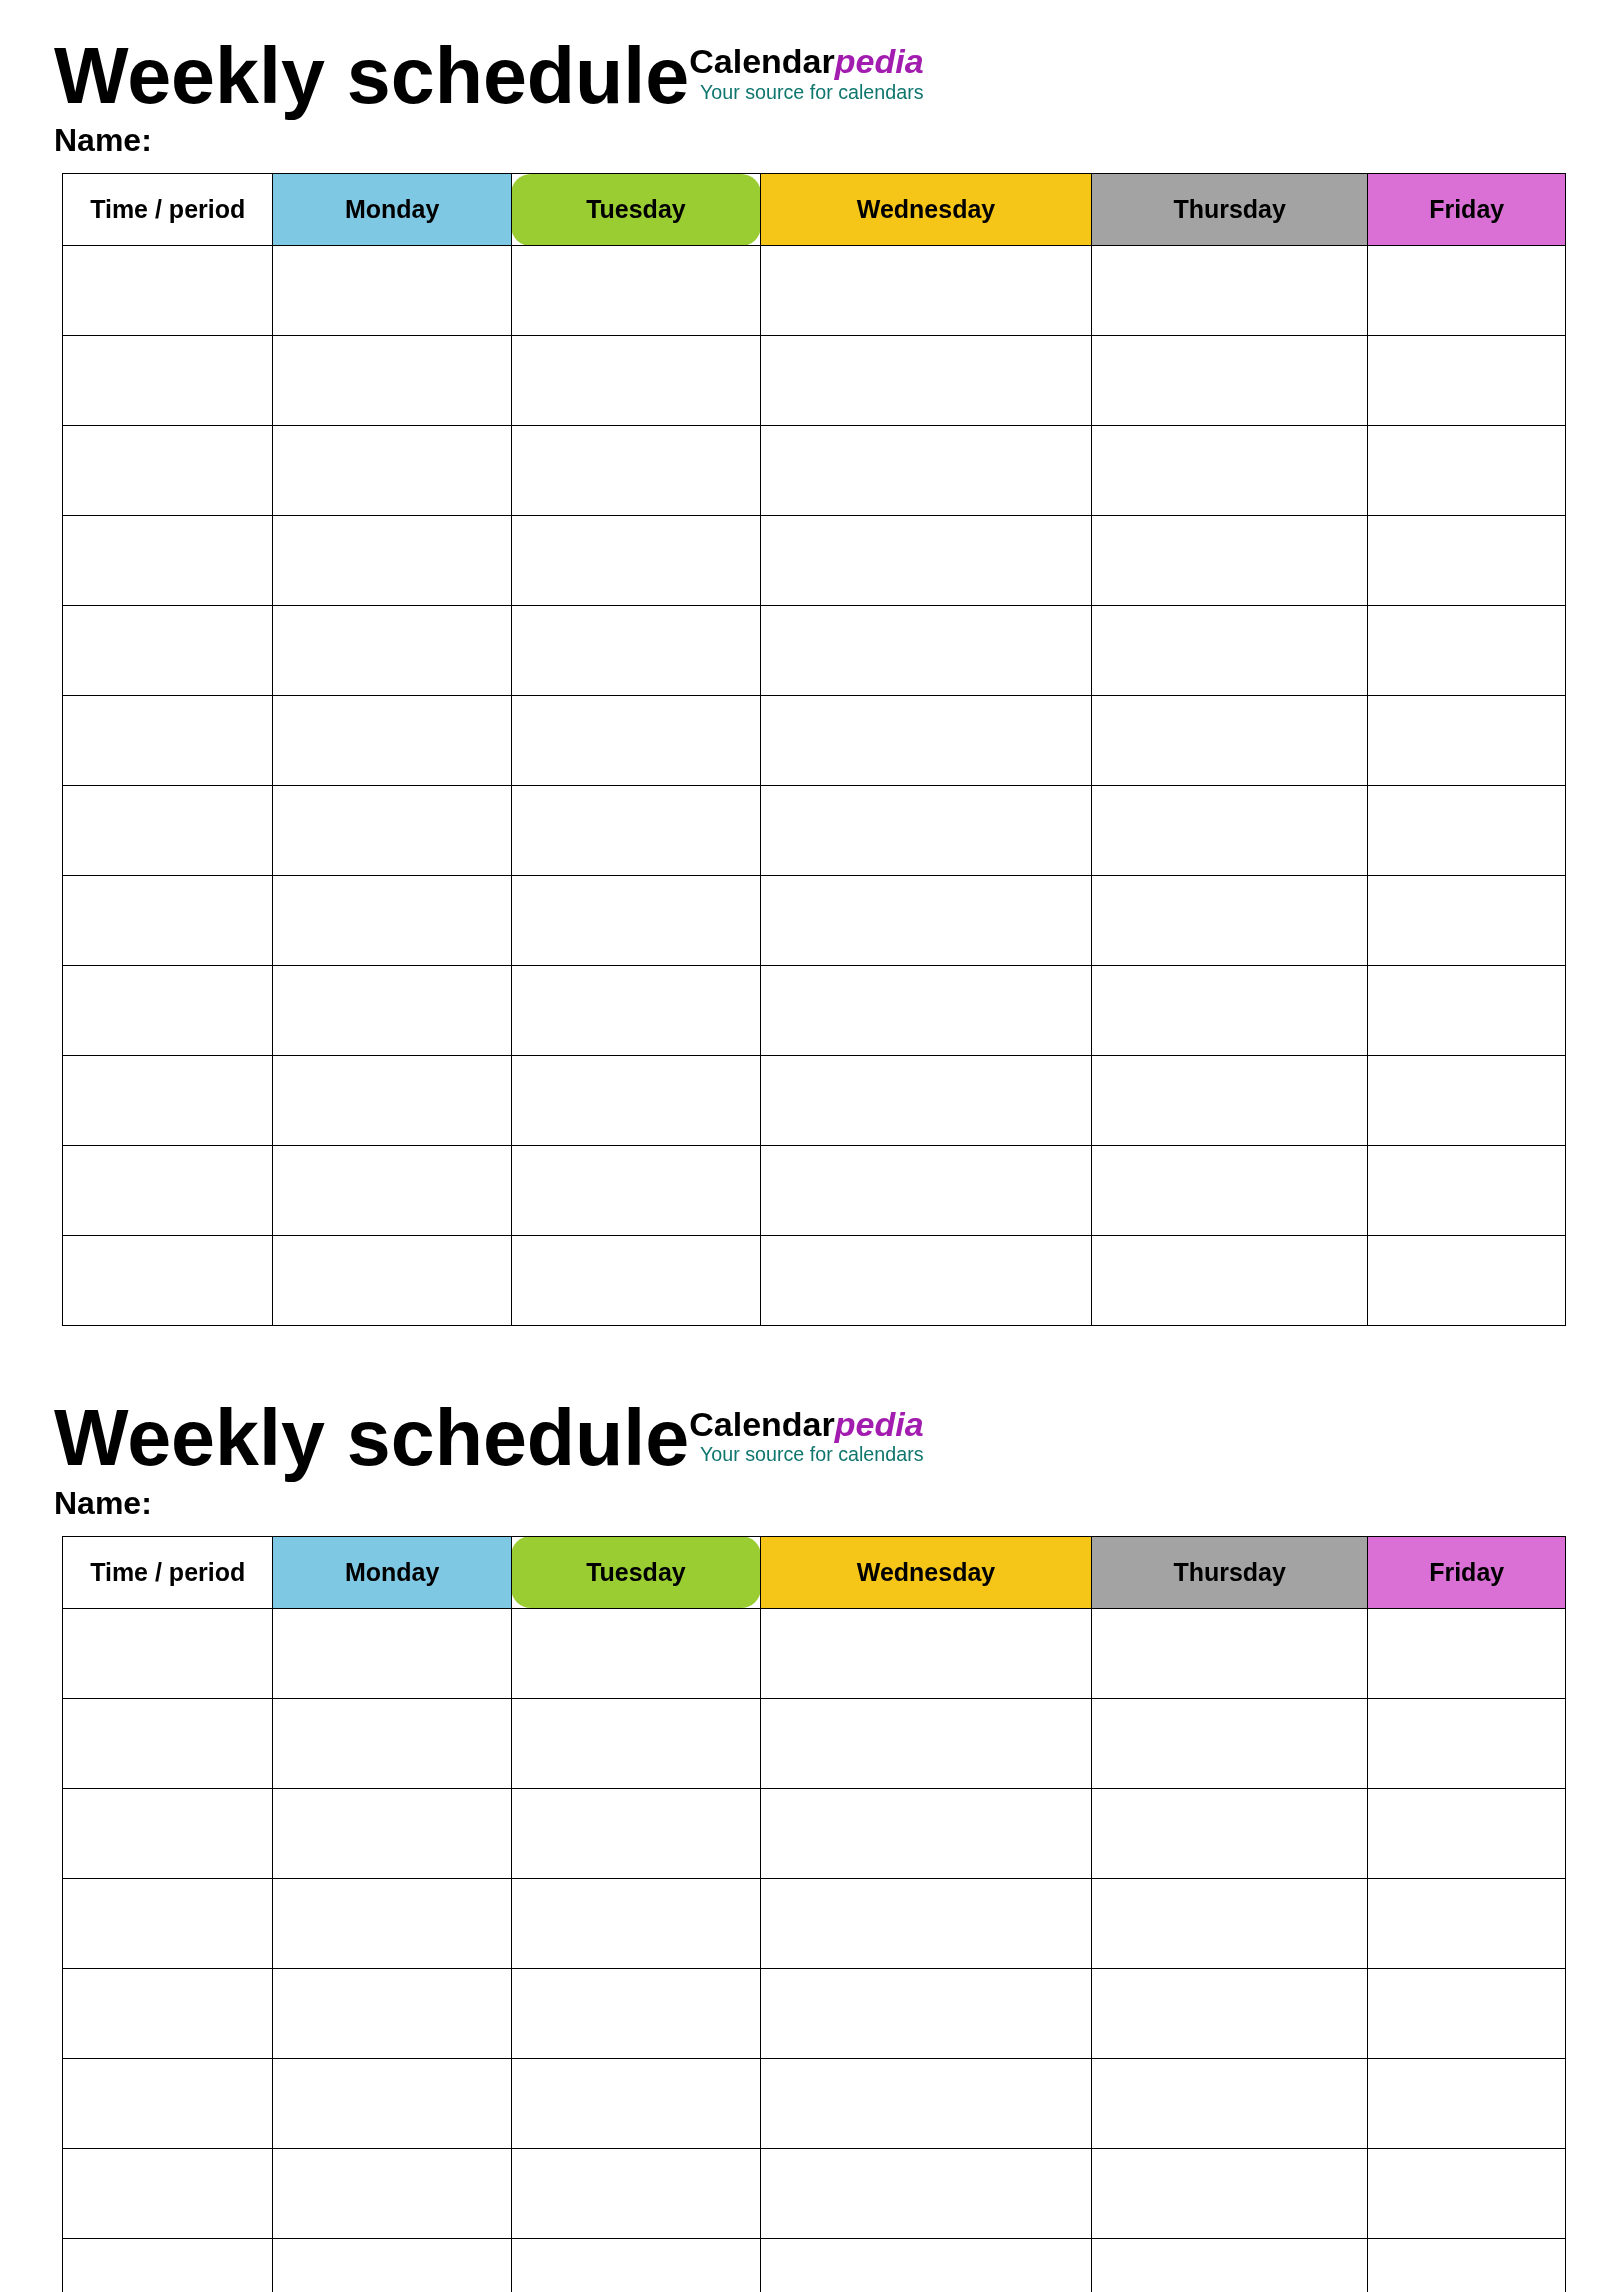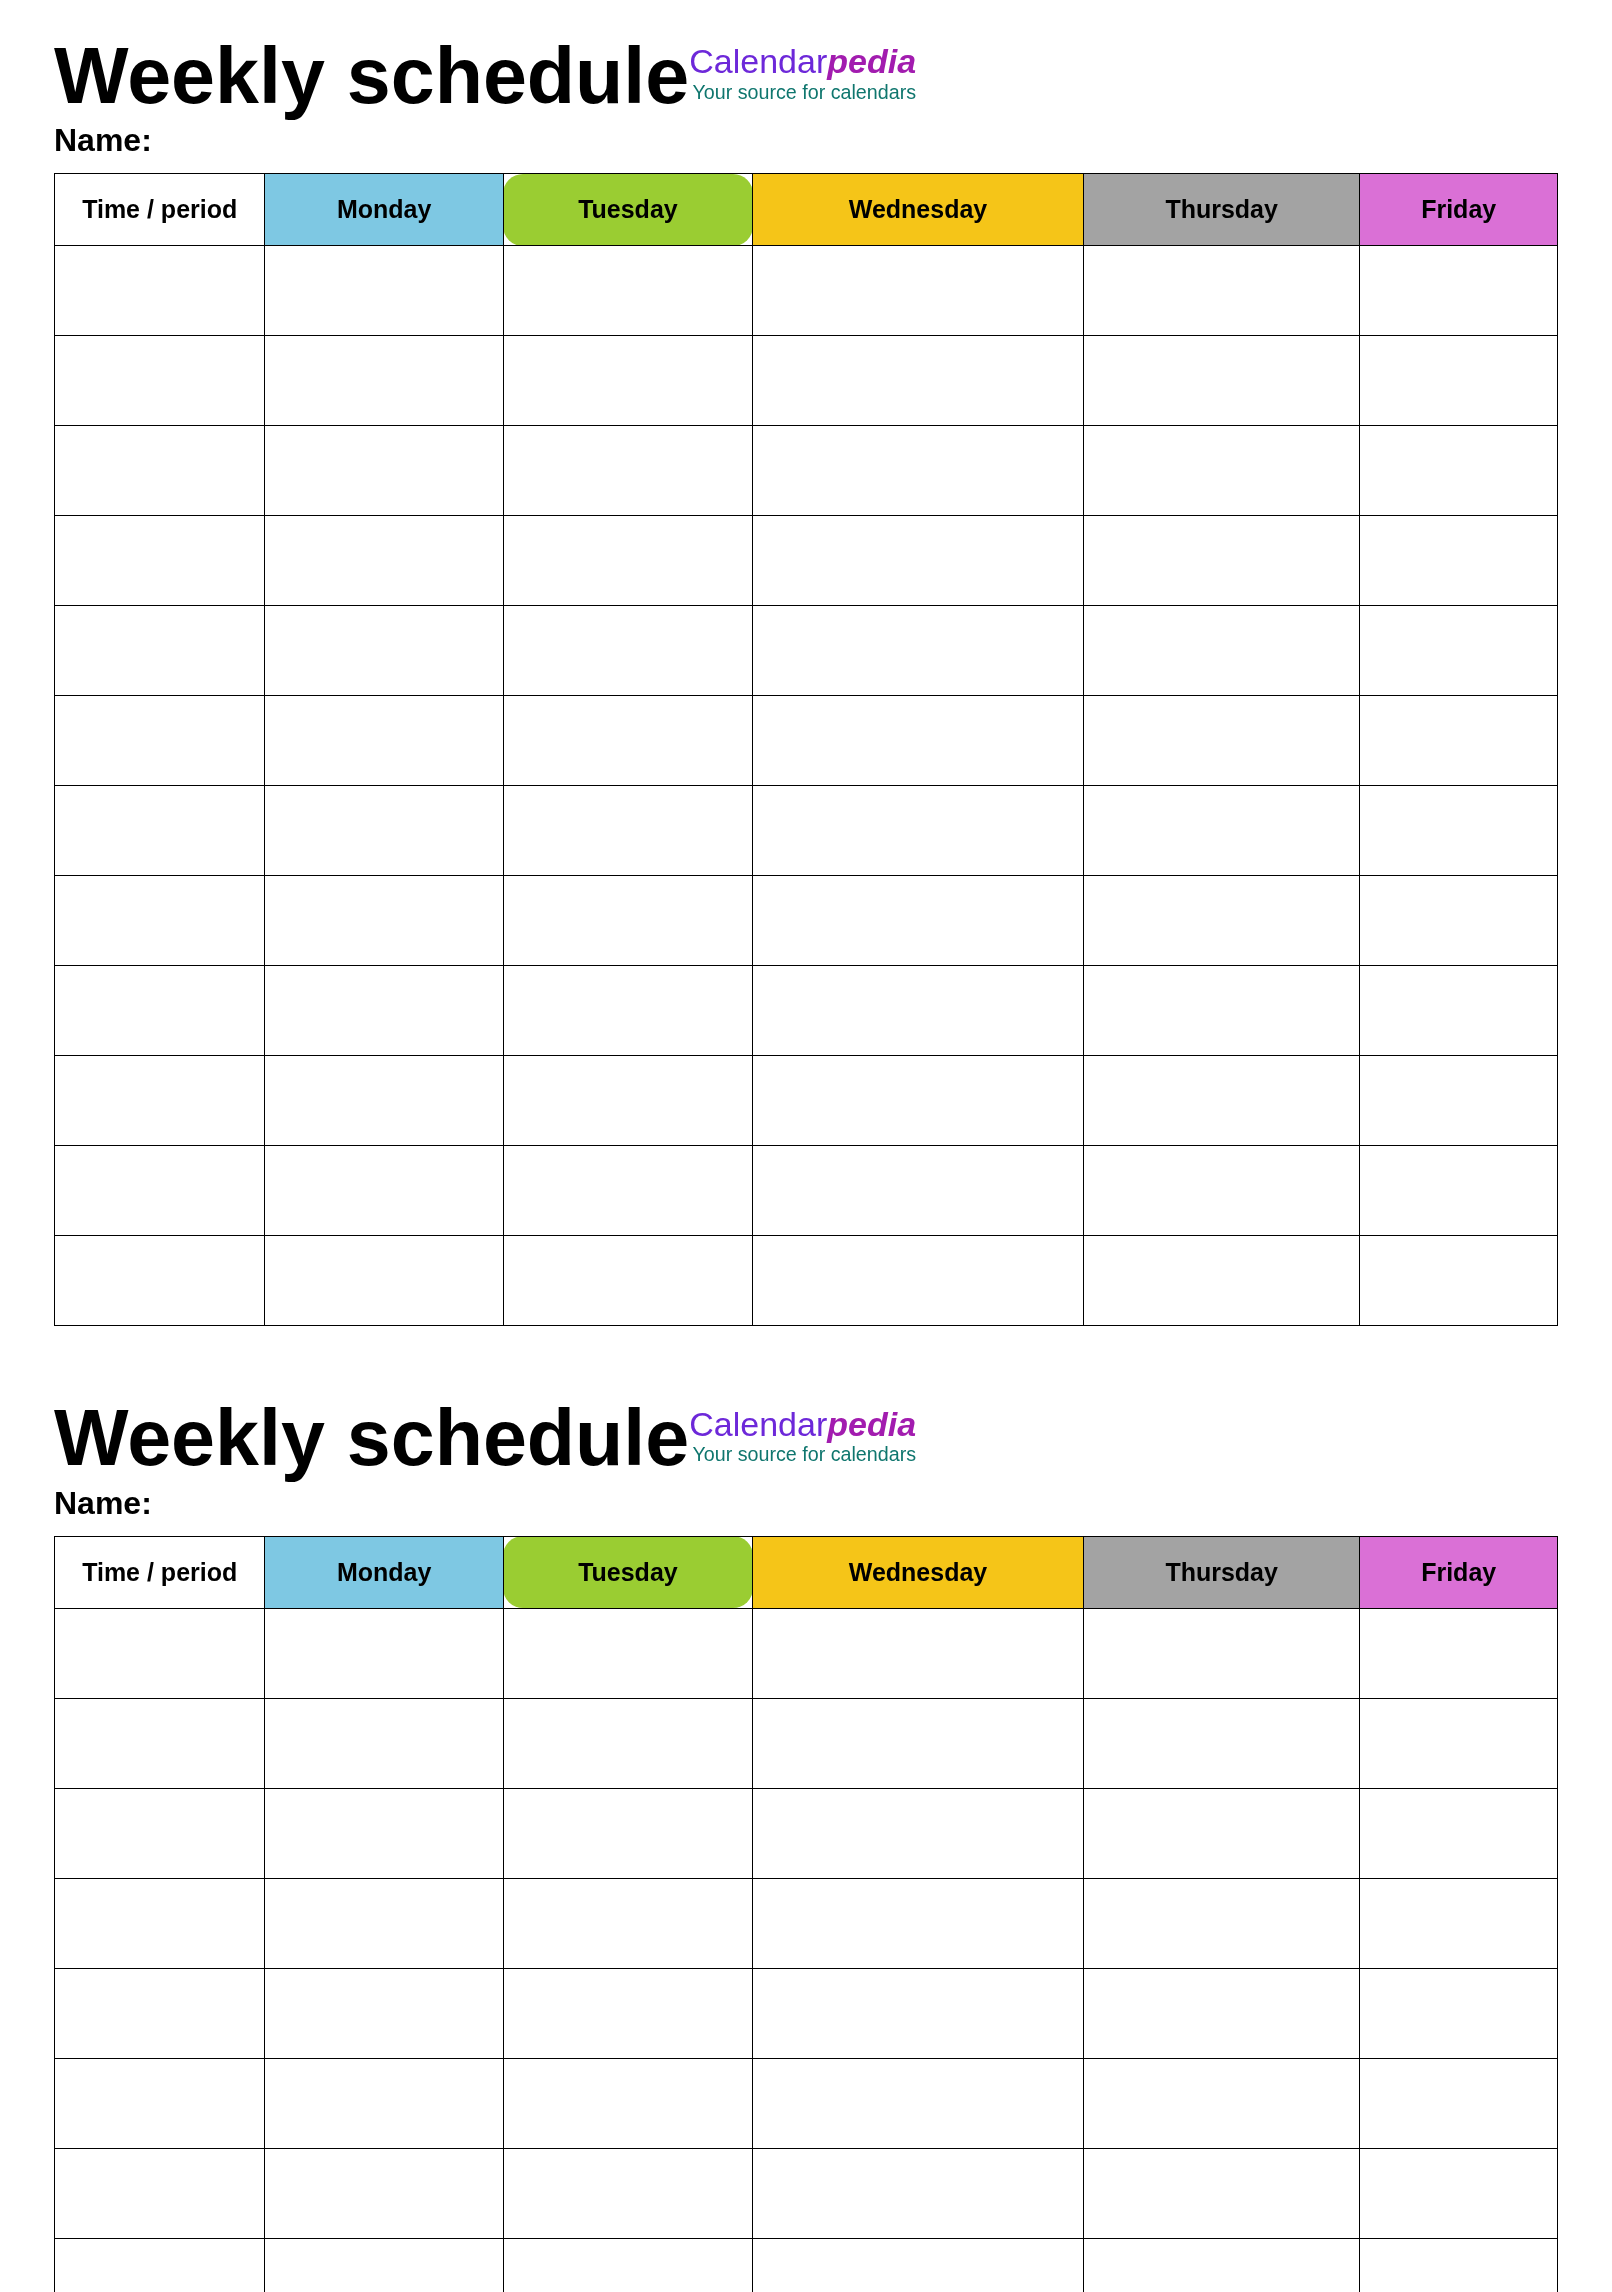--- a/index.html
+++ b/index.html
@@ -39,22 +39,22 @@
       text-align: right;
       margin-top: 7.2px;
     }
 
     .logo-text {
       font-size: 34px;
       line-height: 1.1;
     }
 
     .logo-calendar {
-      color: #6d28d9;
-      font-weight: normal;
+      color: #000000;
+      font-weight: bold;
     }
 
     .logo-pedia {
       color: #a21caf;
       font-style: italic;
       font-weight: bold;
     }
 
     .logo-subtitle {
       font-size: 19.7px;
@@ -66,20 +66,21 @@
       font-size: 32px;
       font-weight: bold;
       margin-bottom: 14.3px;
       margin-top: 7.2px;
     }
 
     .schedule-table {
       width: 100%;
       border-collapse: collapse;
       border: 1.8px solid #000;
+      margin-left: 8px;
     }
 
     .schedule-table th,
     .schedule-table td {
       border: 1.3px solid #000;
       height: 90px;
       padding: 5.4px 9px;
       font-size: 25px;
       font-weight: bold;
       text-align: center;

